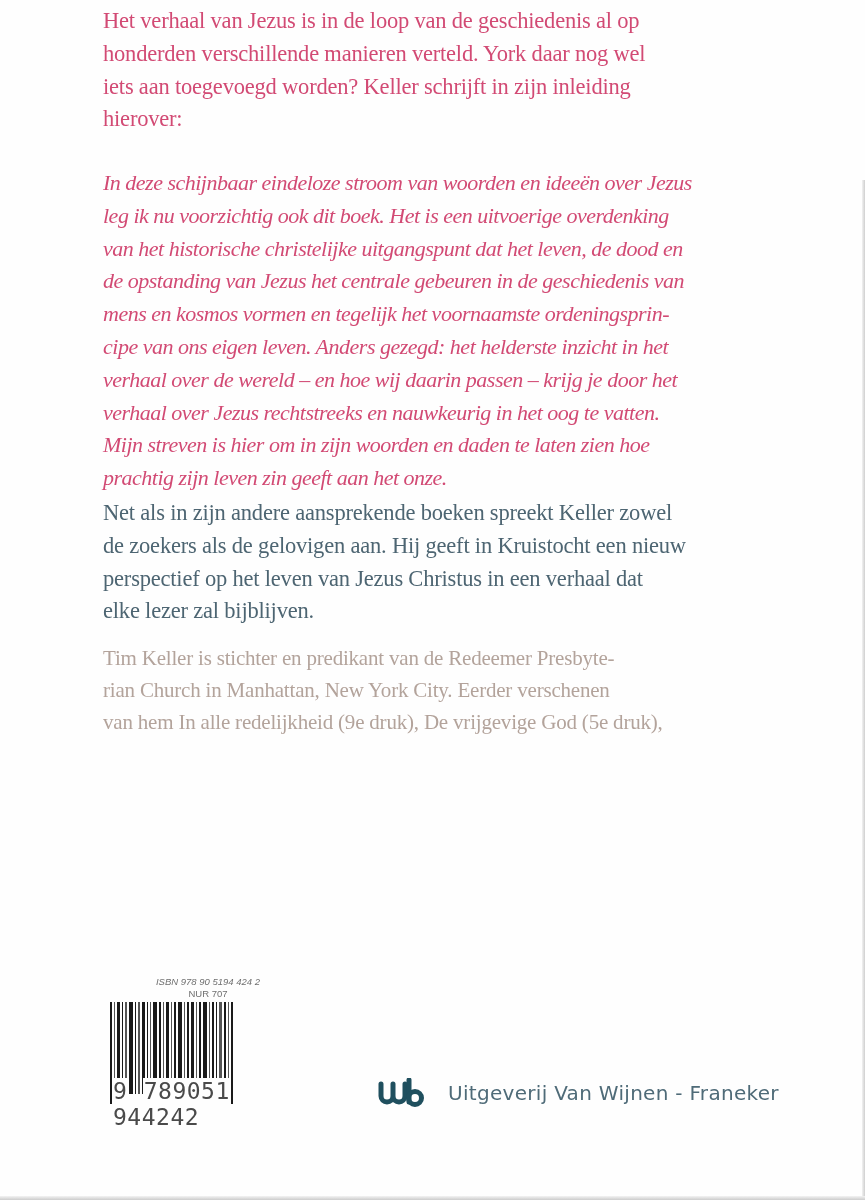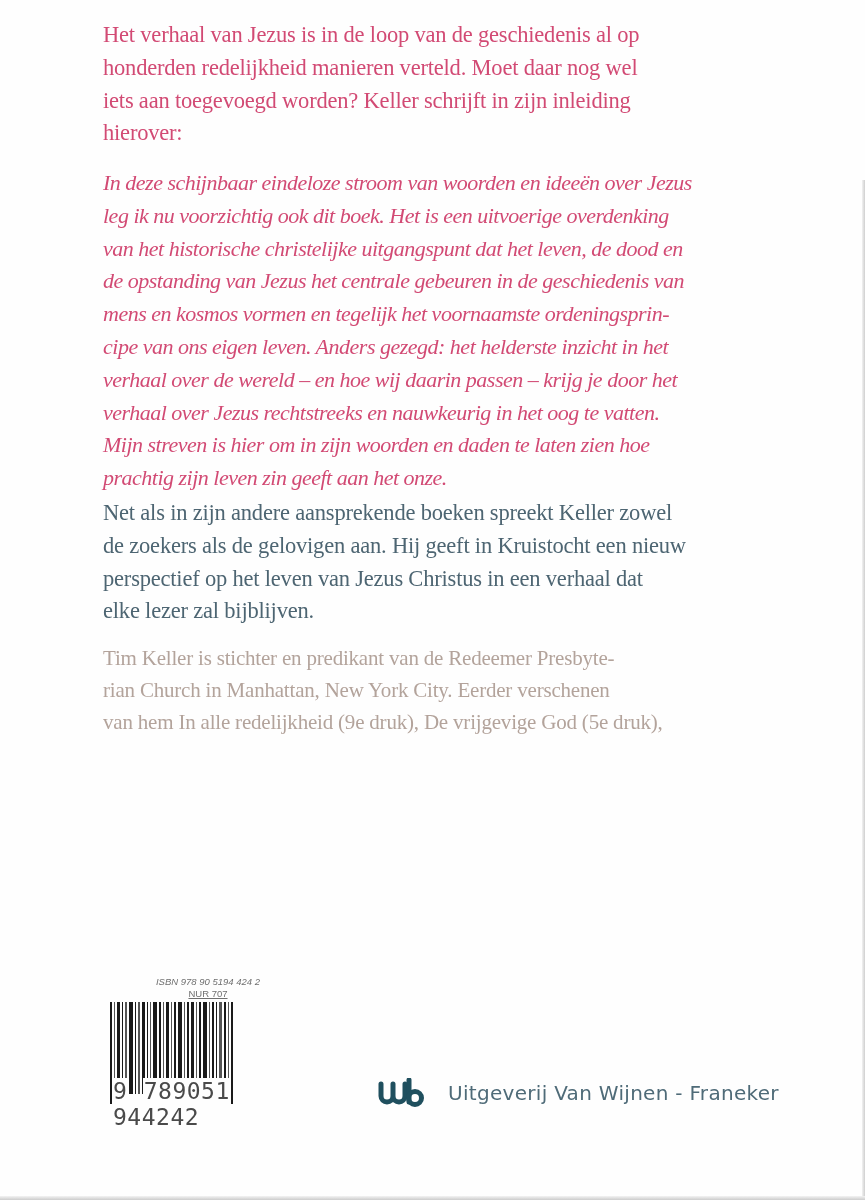--- a/index.html
+++ b/index.html
@@ -35,21 +35,21 @@
     .block {
       position: absolute;
       left: 103px;
       width: 680px;
       font-size: 22.5px;
       line-height: 32.8px;
       letter-spacing: -0.2px;
       margin: 0;
     }
     .intro {
-      top: 19px;
+      top: 5px;
       color: #d24a74;
     }
     .quote {
       top: 167px;
       color: #d24a74;
       font-style: italic;
       font-size: 22px;
       letter-spacing: -0.5px;
     }
     .summary {
@@ -77,21 +77,21 @@
       position: absolute;
       left: 0;
       width: 200px;
       text-align: center;
       font-family: "Liberation Sans", "DejaVu Sans", sans-serif;
       font-size: 9.5px;
       color: #6f6f6f;
       line-height: 12px;
     }
     .isbn-line { top: 8px; left: 8px; font-style: italic; }
-    .nur-line { top: 20px; left: 8px; text-decoration: underline; }
+    .nur-line { top: 20px; left: 8px; }
     .bars {
       position: absolute;
       left: 10px;
       top: 34px;
       width: 175px;
       height: 102px;
       display: flex;
       align-items: flex-start;
     }
     .bar {
@@ -133,21 +133,21 @@
       letter-spacing: 0.3px;
     }
   </style>
 </head>
 <body>
 
 <div class="cover">
 
   <p class="block intro">
     <span class="line">Het verhaal van Jezus is in de loop van de geschiedenis al op</span>
-    <span class="line">honderden redelijkheid manieren verteld. Moet daar nog wel</span>
+    <span class="line">honderden verschillende manieren verteld. York daar nog wel</span>
     <span class="line">iets aan toegevoegd worden? Keller schrijft in zijn inleiding</span>
     <span class="line">hierover:</span>
   </p>
 
   <p class="block quote">
     <span class="line">In deze schijnbaar eindeloze stroom van woorden en ideeën over Jezus</span>
     <span class="line">leg ik nu voorzichtig ook dit boek. Het is een uitvoerige overdenking</span>
     <span class="line">van het historische christelijke uitgangspunt dat het leven, de dood en</span>
     <span class="line">de opstanding van Jezus het centrale gebeuren in de geschiedenis van</span>
     <span class="line">mens en kosmos vormen en tegelijk het voornaamste ordeningsprin-</span>

